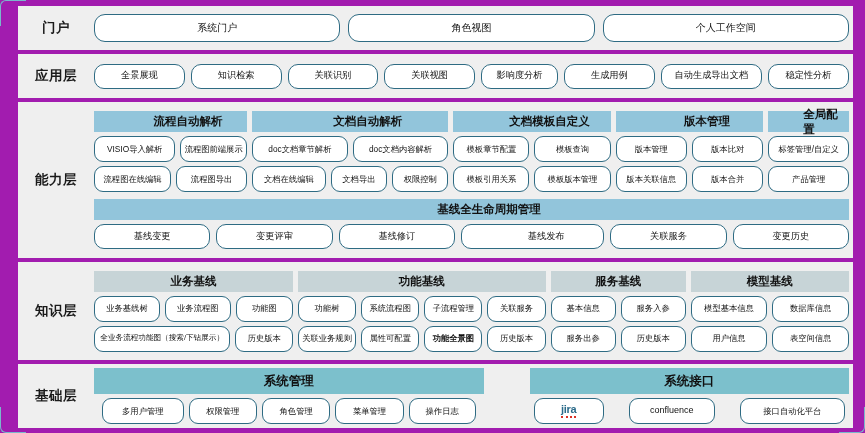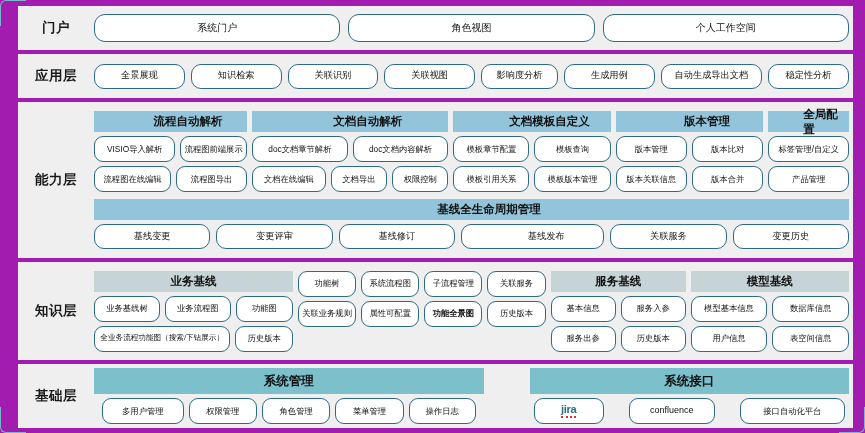--- a/index.html
+++ b/index.html
@@ -240,20 +240,21 @@
             <div class="pill tall" style="flex:1;">业务流程图</div>
             <div class="pill tall" style="flex:0.85;">功能图</div>
           </div>
           <div class="row">
             <div class="pill tall wrap" style="flex:2.2; font-size:7.6px;">全业务流程功能图（搜索/下钻展示）</div>
             <div class="pill tall" style="flex:0.85;">历史版本</div>
           </div>
         </div>
 
         <div class="group" style="flex:244 0 0;">
+          <div class="chip gray">功能基线</div>
           <div class="row">
             <div class="pill tall" style="flex:1;">功能树</div>
             <div class="pill tall" style="flex:1;">系统流程图</div>
             <div class="pill tall" style="flex:1;">子流程管理</div>
             <div class="pill tall" style="flex:1;">关联服务</div>
           </div>
           <div class="row">
             <div class="pill tall" style="flex:1;">关联业务规则</div>
             <div class="pill tall" style="flex:1;">属性可配置</div>
             <div class="pill tall" style="flex:1;font-weight:bold;">功能全景图</div>

